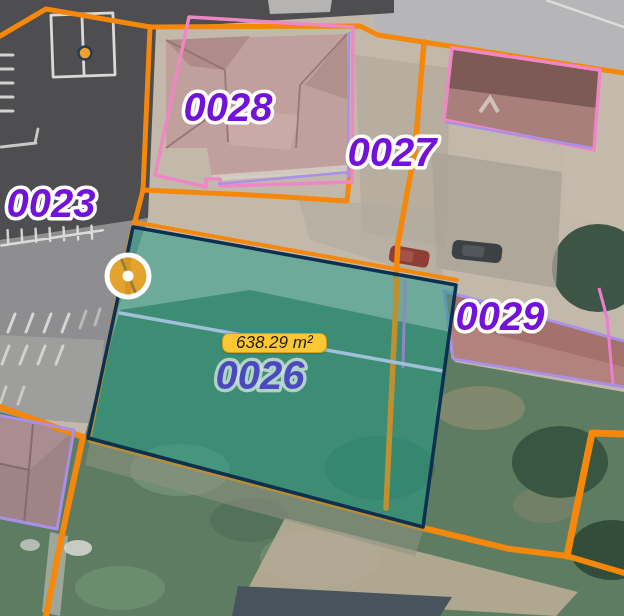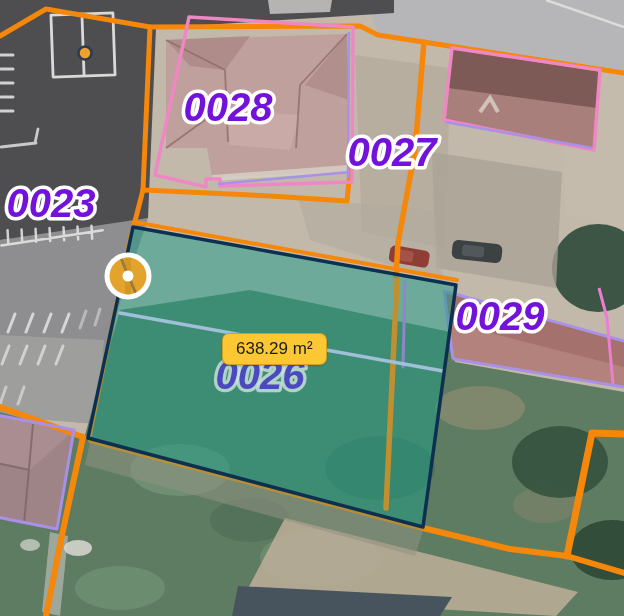--- a/index.html
+++ b/index.html
@@ -12,26 +12,27 @@
     font-family:"Liberation Sans",sans-serif;
     font-weight:bold;font-style:italic;font-size:40px;
     fill:#7312d8;stroke:#ffffff;stroke-width:7px;
     paint-order:stroke;stroke-linejoin:round;
     text-anchor:middle;user-select:none;
   }
   .parcel-label.under-overlay{
     fill:#4a49be;stroke:rgba(208,228,220,0.8);stroke-width:6.5px;
   }
   #area-tooltip{
-    position:absolute;left:222px;top:333px;height:32px;
+    position:absolute;left:222px;top:333px;height:20px;
     background:#fbc733;border:1px solid rgba(186,140,24,.65);
     border-radius:7px;display:flex;align-items:center;
     padding:0 13px;box-sizing:border-box;
     font-size:17px;color:#1c1c1c;white-space:nowrap;
     box-shadow:0 1px 2px rgba(60,40,0,.25);
+    font-style:italic;
   }
 </style>
 </head>
 <body>
 
 <div id="viewport">
 <svg width="624" height="616" viewBox="0 0 624 616">
   <defs>
     <clipPath id="marker-clip">
           <circle cx="128" cy="276" r="18.5"></circle>

